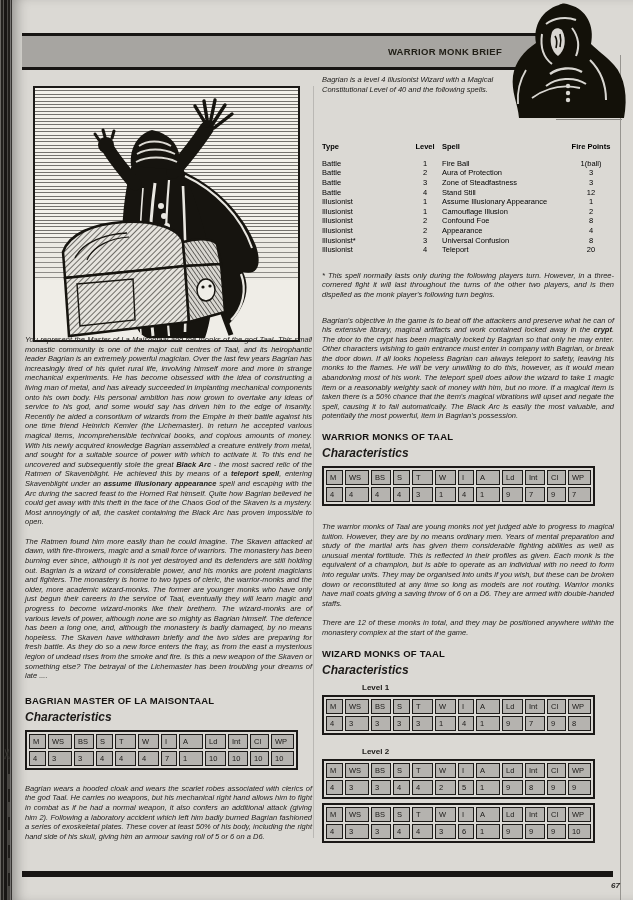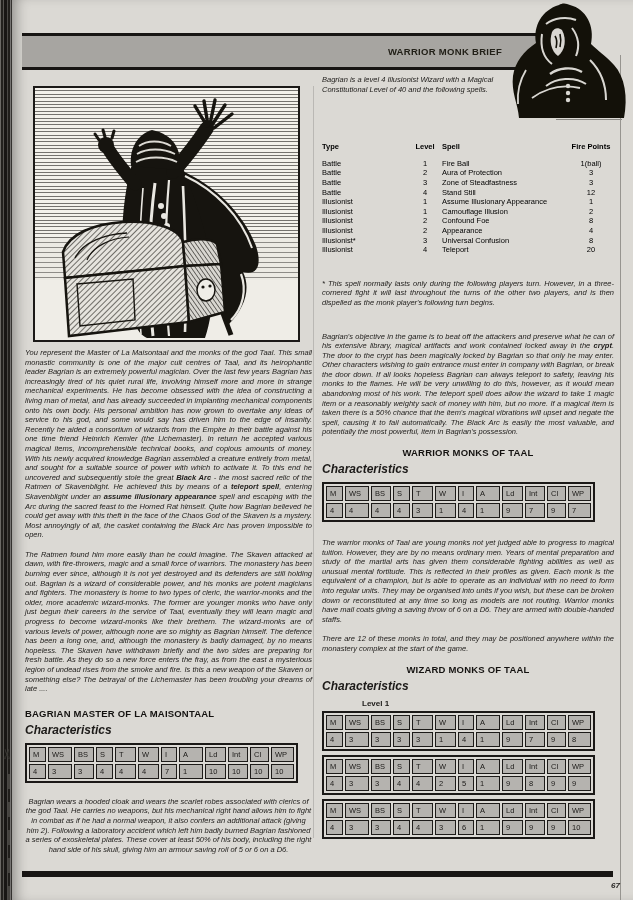--- a/index.html
+++ b/index.html
@@ -28,36 +28,36 @@
 
   .illustration{position:absolute;left:33px;top:86px;width:267px;height:256px;
       border:2px solid #1b1917;box-sizing:border-box;overflow:hidden;background-color:#efede7;
       background-image:
         repeating-linear-gradient(to bottom,#f3f1eb 0 2.4px,#74726e 2.4px 3.4px),
         repeating-linear-gradient(to bottom,#eceae4 0 4px,#8d8b87 4px 5px);
       background-size:100% 150px,100% 42px;background-position:0 0,0 150px;
       background-repeat:no-repeat,no-repeat;}
   .illustration svg{position:absolute;left:0;top:0;}
 
-  .left-col{position:absolute;left:25px;top:348px;width:287px;}
+  .left-col{position:absolute;left:25px;top:335px;width:287px;}
   .right-col{position:absolute;left:322px;top:75px;width:292px;}
   .body-p{font-size:7.5px;line-height:9.6px;text-align:justify;color:#22201e;margin:0 0 10px 0;font-style:italic;}
   .narrow{width:198px;text-align:left;}
   .section-h{font-size:9.5px;line-height:11px;font-weight:bold;letter-spacing:.2px;
              color:#141210;margin:0 0 4px 0;}
   .char-label{font-size:12px;font-weight:bold;font-style:italic;color:#1c1a18;margin:0 0 6px 0;}
   .level-label{font-size:8px;font-weight:bold;color:#1c1a18;margin:8px 0 3px 0;padding-left:40px;}
   .level-label.first{margin-top:4px;}
 
   .stat-table{display:inline-grid;
       grid-template-columns:17px 24px 20px 17px 21px 21px 16px 24px 21px 20px 19px 23px;
       gap:2px;background:#dbd9d4;border:2px solid #1b1917;padding:2px;margin-bottom:4px;}
   .stat-cell{background:#b5b3af;border:1px solid #1d1b19;font-size:7.5px;line-height:13px;
              height:13px;padding-left:3px;color:#1c1a18;overflow:hidden;} .mt14{margin-top:14px;} .mt12{margin-top:12px;}
-  .mt10{margin-top:10px;text-align:center;} .mt9{margin-top:9px;} .mt8{margin-top:24px;}
+  .mt10{margin-top:10px;} .mt9{margin-top:9px;} .mt8{margin-top:16px;}
 
   .spell-table{margin-top:48px;color:#000000;}
   .spell-header{display:grid;grid-template-columns:86px 34px 1fr 46px;font-size:7.5px;
                 font-weight:bold;line-height:9.6px;margin-bottom:7px;}
   .spell-row{display:grid;grid-template-columns:86px 34px 1fr 46px;font-size:7.5px;line-height:9.6px;}
   .sc-level{text-align:center;} .sc-points{text-align:center;}
 </style>
 </head>
 <body>
 
@@ -304,20 +304,21 @@
       <div class="stat-cell">3</div>
       <div class="stat-cell">3</div>
       <div class="stat-cell">1</div>
       <div class="stat-cell">4</div>
       <div class="stat-cell">1</div>
       <div class="stat-cell">9</div>
       <div class="stat-cell">7</div>
       <div class="stat-cell">9</div>
       <div class="stat-cell">8</div>
     </div>
+  <div class="level-label">Level 2</div>
   <div class="stat-table">
       <div class="stat-cell">M</div>
       <div class="stat-cell">WS</div>
       <div class="stat-cell">BS</div>
       <div class="stat-cell">S</div>
       <div class="stat-cell">T</div>
       <div class="stat-cell">W</div>
       <div class="stat-cell">I</div>
       <div class="stat-cell">A</div>
       <div class="stat-cell">Ld</div>

